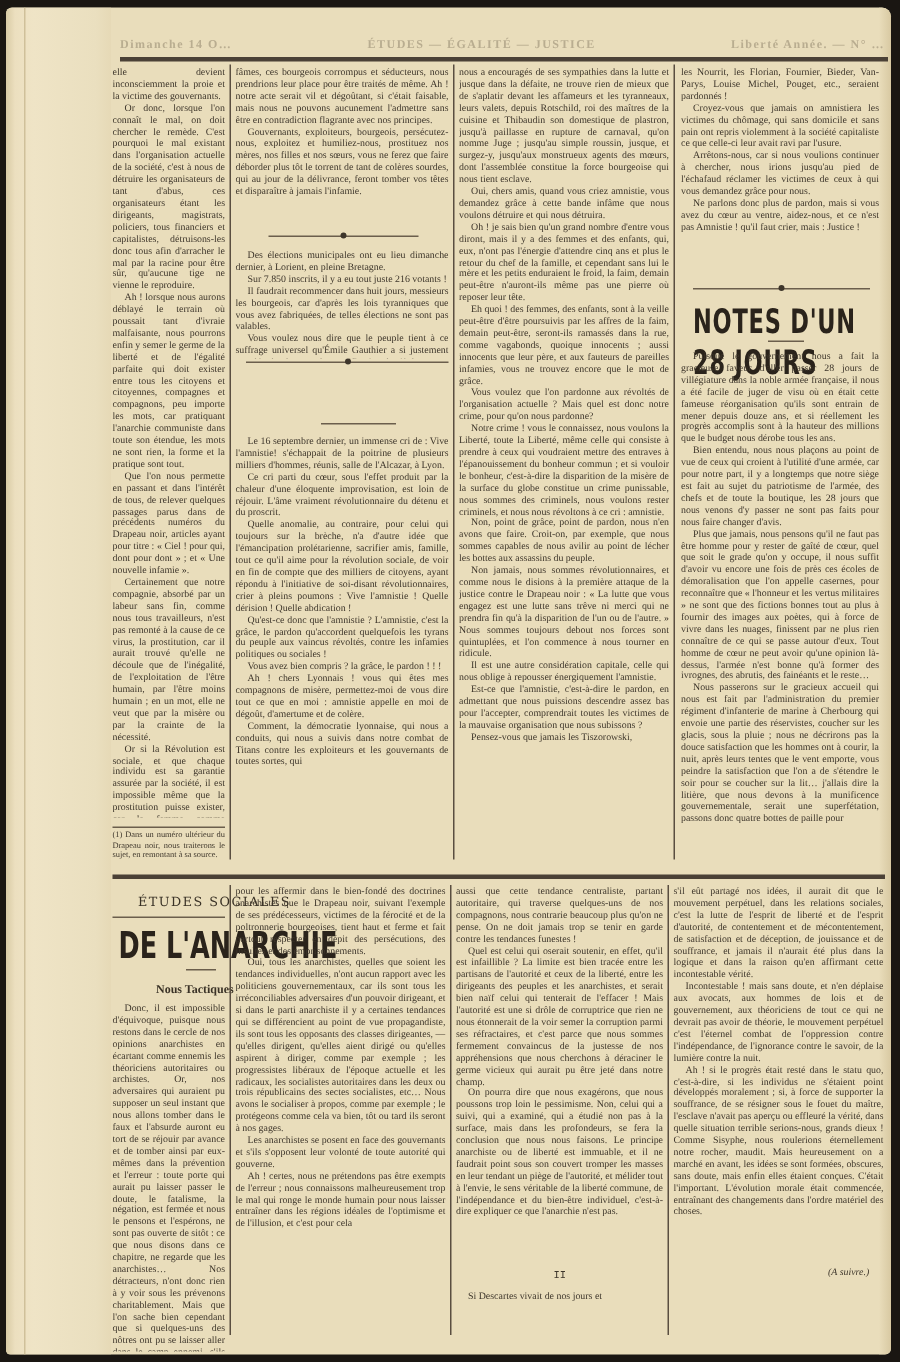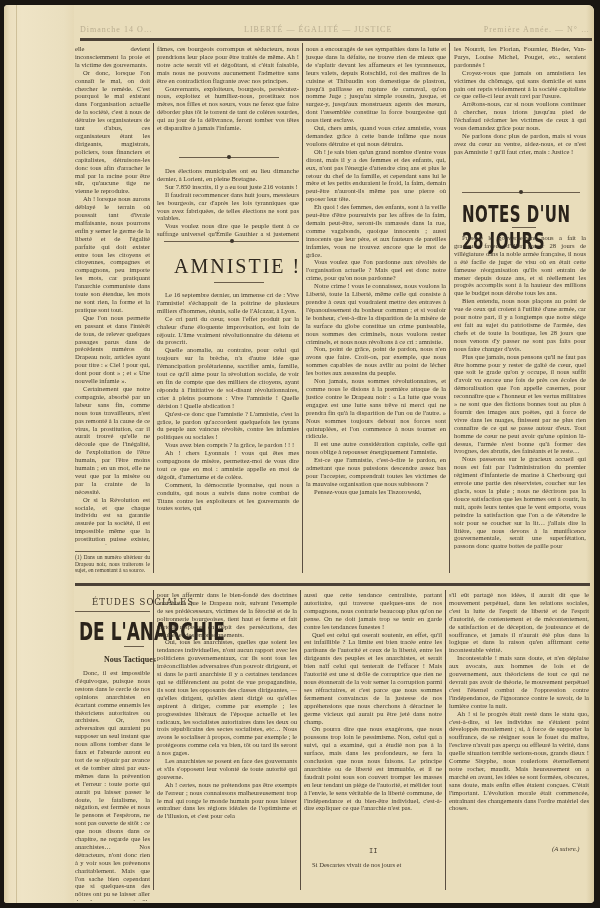--- a/index.html
+++ b/index.html
@@ -1,21 +1,21 @@
 <!DOCTYPE html>
 <html><head>
 <meta charset="utf-8">
 <style>
   html,body{margin:0;padding:0;}
   body{width:600px;height:908px;background:#1a1612;position:relative;overflow:hidden;font-family:"Liberation Serif","DejaVu Serif",serif;color:#3a3226;}
   .page{position:absolute;left:4px;top:5px;width:590px;height:898px;background:#e9ddbb;border-radius:4px 6px 4px 3px;overflow:hidden;}
   .binding{position:absolute;left:0;top:0;width:70px;height:100%;background:linear-gradient(90deg,#d9cba5 0,#ecdfbf 6px,#efe4c6 18px,#eadfbf 60px,#e6d9b6 70px);}
   .binding .fold{position:absolute;left:12px;top:0;width:1px;height:100%;background:#cfc09a;}
   .page-right-edge{position:absolute;right:0;top:0;width:8px;height:100%;background:linear-gradient(90deg,#e9ddbb,#d8c9a2);}
-  .running{position:absolute;top:20px;left:76px;width:510px;height:12px;font-size:8px;color:#b9ad90;display:flex;justify-content:space-between;letter-spacing:1px;}
+  .running{position:absolute;top:20px;left:76px;width:510px;height:12px;font-size:8px;color:#b9ad90;display:flex;justify-content:space-between;letter-spacing:1px;font-weight:bold;}
   .rule-top{position:absolute;top:33px;left:76px;width:512px;height:3px;background:#4b4136;}
   .col{position:absolute;font-size:6.6px;line-height:7.9px;text-align:justify;color:#3e362b;overflow:hidden;}
   .col p{margin:0 0 0 0;text-indent:8px;}
   .col p.noindent{text-indent:0;}
   .vrule{position:absolute;width:1px;background:#5a4e40;}
   .hrule-heavy{position:absolute;height:3px;background:#4b4136;}
   .hrule{position:absolute;height:1px;background:#6b5e4c;}
   .orn{position:absolute;height:1px;background:#6b5e4c;}
   .orn::after{content:"";position:absolute;left:50%;top:-2px;width:4px;height:4px;margin-left:-2px;background:#3e362b;border-radius:50%;}
   .title-amnistie{position:absolute;font-size:20px;letter-spacing:2px;color:#2f281f;font-family:"Liberation Serif",serif;}
@@ -31,22 +31,22 @@
 <body>
 
 <div class="page">
   <div class="binding">
       <div class="fold"></div>
     </div>
   <div class="page-right-edge"></div>
 
   <div class="running">
     <span>Dimanche 14 O…</span>
-    <span>LIBERTÉ — ÉGALITÉ — JUSTICE</span>
-    <span>Première Année. — N° …</span>
+    <span>ÉTUDES — ÉGALITÉ — JUSTICE</span>
+    <span>Liberté Année. — N° …</span>
   </div>
   <div class="rule-top"></div>
 
   <div class="col" style="left:71px;top:40px;width:75px;height:500px;">
     <p class="noindent">elle devient inconsciemment la proie et la victime des gouvernants.</p>
     <p>Or donc, lorsque l'on connaît le mal, on doit chercher le remède. C'est pourquoi le mal existant dans l'organisation actuelle de la société, c'est à nous de détruire les organisateurs de tant d'abus, ces organisateurs étant les dirigeants, magistrats, policiers, tous financiers et capitalistes, détruisons-les donc tous afin d'arracher le mal par la racine pour être sûr, qu'aucune tige ne vienne le reproduire.</p>
     <p>Ah ! lorsque nous aurons déblayé le terrain où poussait tant d'ivraie malfaisante, nous pourrons enfin y semer le germe de la liberté et de l'égalité parfaite qui doit exister entre tous les citoyens et citoyennes, compagnes et compagnons, peu importe les mots, car pratiquant l'anarchie communiste dans toute son étendue, les mots ne sont rien, la forme et la pratique sont tout.</p>
     <p>Que l'on nous permette en passant et dans l'intérêt de tous, de relever quelques passages parus dans de précédents numéros du Drapeau noir, articles ayant pour titre : « Ciel ! pour qui, dont pour dont » ; et « Une nouvelle infamie ».</p>
     <p>Certainement que notre compagnie, absorbé par un labeur sans fin, comme nous tous travailleurs, n'est pas remonté à la cause de ce virus, la prostitution, car il aurait trouvé qu'elle ne découle que de l'inégalité, de l'exploitation de l'être humain, par l'être moins humain ; en un mot, elle ne veut que par la misère ou par la crainte de la nécessité.</p>
     <p>Or si la Révolution est sociale, et que chaque individu est sa garantie assurée par la société, il est impossible même que la prostitution puisse exister, car la femme comme l'homme étant sociable, ne pouvant vivre l'un sans l'autre, pourquoi sans intérêt (1) comme, et avec quoi seraient-ils s'acheter la chair ? Donc après la Révolution et en pratiquant l'amour libre et l'anarchie, il ne doit plus y avoir de lupanar : étant anarchistes et nous fermant sur la loi raison, nous devons, sans conteste, reconnaître que nous sommes tous égaux à tous les degrés, les différentes classes de la société actuelle disparues, nous avions tout lieu de croire qu'il est impossible et inutile surtout d'aller chercher les filles des victimes pour leur rendre le mal que leurs pères nous ont fait subir, et la peine du talion devient inadmissible et illogique, alors on ne serait pas le règne de l'égalité, mais ancien et toujours de l'oppression ; point que nous ayons été pillé forcé qu'elles appartiennent au sexe féminin, il ne sont nos ennemies, comme leurs pères, il vaut mieux en révolution les détruire.</p>
@@ -62,21 +62,20 @@
     <p>Gouvernants, exploiteurs, bourgeois, persécutez-nous, exploitez et humiliez-nous, prostituez nos mères, nos filles et nos sœurs, vous ne ferez que faire déborder plus tôt le torrent de tant de colères sourdes, qui au jour de la délivrance, feront tomber vos têtes et disparaître à jamais l'infamie.</p>
   </div>
   <div class="orn" style="left:175px;top:152px;width:100px;"></div>
   <div class="col" style="left:153px;top:162px;width:142px;height:72px;">
     <p>Des élections municipales ont eu lieu dimanche dernier, à Lorient, en pleine Bretagne.</p>
     <p>Sur 7.850 inscrits, il y a eu tout juste 216 votants !</p>
     <p>Il faudrait recommencer dans huit jours, messieurs les bourgeois, car d'après les lois tyranniques que vous avez fabriquées, de telles élections ne sont pas valables.</p>
     <p>Vous voulez nous dire que le peuple tient à ce suffrage universel qu'Émile Gauthier a si justement appelé « la plus grande mystification du siècle. »</p>
   </div>
   <div class="orn" style="left:160px;top:236px;width:135px;"></div>
-  <div class="title-amnistie" style="left:170px;top:250px;">AMNISTIE !</div>
   <div class="hrule" style="left:210px;top:277px;width:50px;"></div>
   <div class="col" style="left:153px;top:286px;width:142px;height:282px;">
     <p>Le 16 septembre dernier, un immense cri de : Vive l'amnistie! s'échappait de la poitrine de plusieurs milliers d'hommes, réunis, salle de l'Alcazar, à Lyon.</p>
     <p>Ce cri parti du cœur, sous l'effet produit par la chaleur d'une éloquente improvisation, est loin de réjouir. L'âme vraiment révolutionnaire du détenu et du proscrit.</p>
     <p>Quelle anomalie, au contraire, pour celui qui toujours sur la brèche, n'a d'autre idée que l'émancipation prolétarienne, sacrifier amis, famille, tout ce qu'il aime pour la révolution sociale, de voir en fin de compte que des milliers de citoyens, ayant répondu à l'initiative de soi-disant révolutionnaires, crier à pleins poumons : Vive l'amnistie ! Quelle dérision ! Quelle abdication !</p>
     <p>Qu'est-ce donc que l'amnistie ? L'amnistie, c'est la grâce, le pardon qu'accordent quelquefois les tyrans du peuple aux vaincus révoltés, contre les infamies politiques ou sociales !</p>
     <p>Vous avez bien compris ? la grâce, le pardon ! ! !</p>
     <p>Ah ! chers Lyonnais ! vous qui êtes mes compagnons de misère, permettez-moi de vous dire tout ce que en moi : amnistie appelle en moi de dégoût, d'amertume et de colère.</p>
     <p>Comment, la démocratie lyonnaise, qui nous a conduits, qui nous a suivis dans notre combat de Titans contre les exploiteurs et les gouvernants de toutes sortes, qui</p>
   </div>

